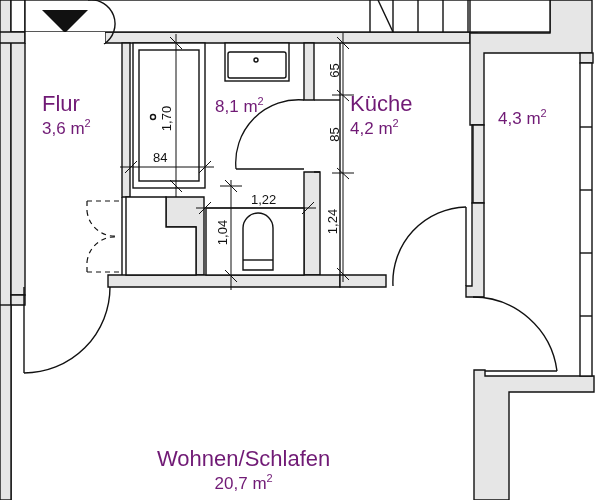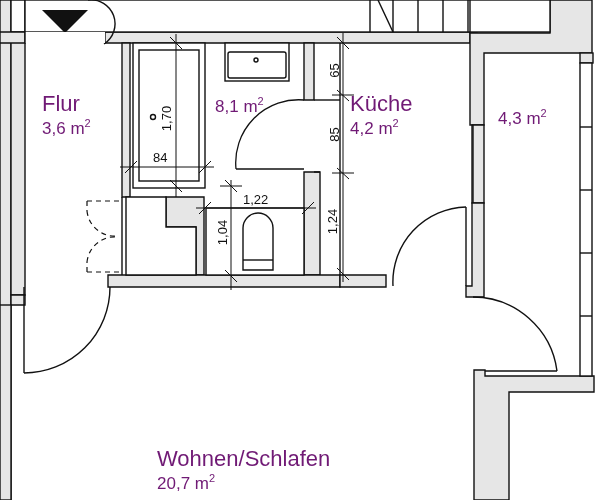--- a/index.html
+++ b/index.html
@@ -168,24 +168,24 @@
 
 <div class="label" style="left:350px; top:93px;">
   <div class="room-name">Küche</div>
   <div class="room-area"><span>4,2</span> <span>m</span><sup>2</sup></div>
 </div>
 
 <div class="label" style="left:498px; top:105px;">
   <div class="room-area"><span>4,3</span> <span>m</span><sup>2</sup></div>
 </div>
 
-<div class="label" style="left:157px; top:448px;">
+<div class="label" style="left:157px; top:448px;text-align:center;">
   <div class="room-name">Wohnen/Schlafen</div>
   <div class="room-area"><span>20,7</span> <span>m</span><sup>2</sup></div>
 </div>
 
 <div class="dim rot" style="left:154px; top:112px;">1,70</div>
 <div class="dim" style="left:153px; top:151px;">84</div>
-<div class="dim" style="left:243px; top:193px;">1,22</div>
+<div class="dim" style="left:251px; top:193px;">1,22</div>
 <div class="dim rot" style="left:210px; top:226px;">1,04</div>
 <div class="dim rot" style="left:327px; top:64px;">65</div>
 <div class="dim rot" style="left:327px; top:128px;">85</div>
 <div class="dim rot" style="left:320px; top:215px;">1,24</div>
 
 </body></html>

